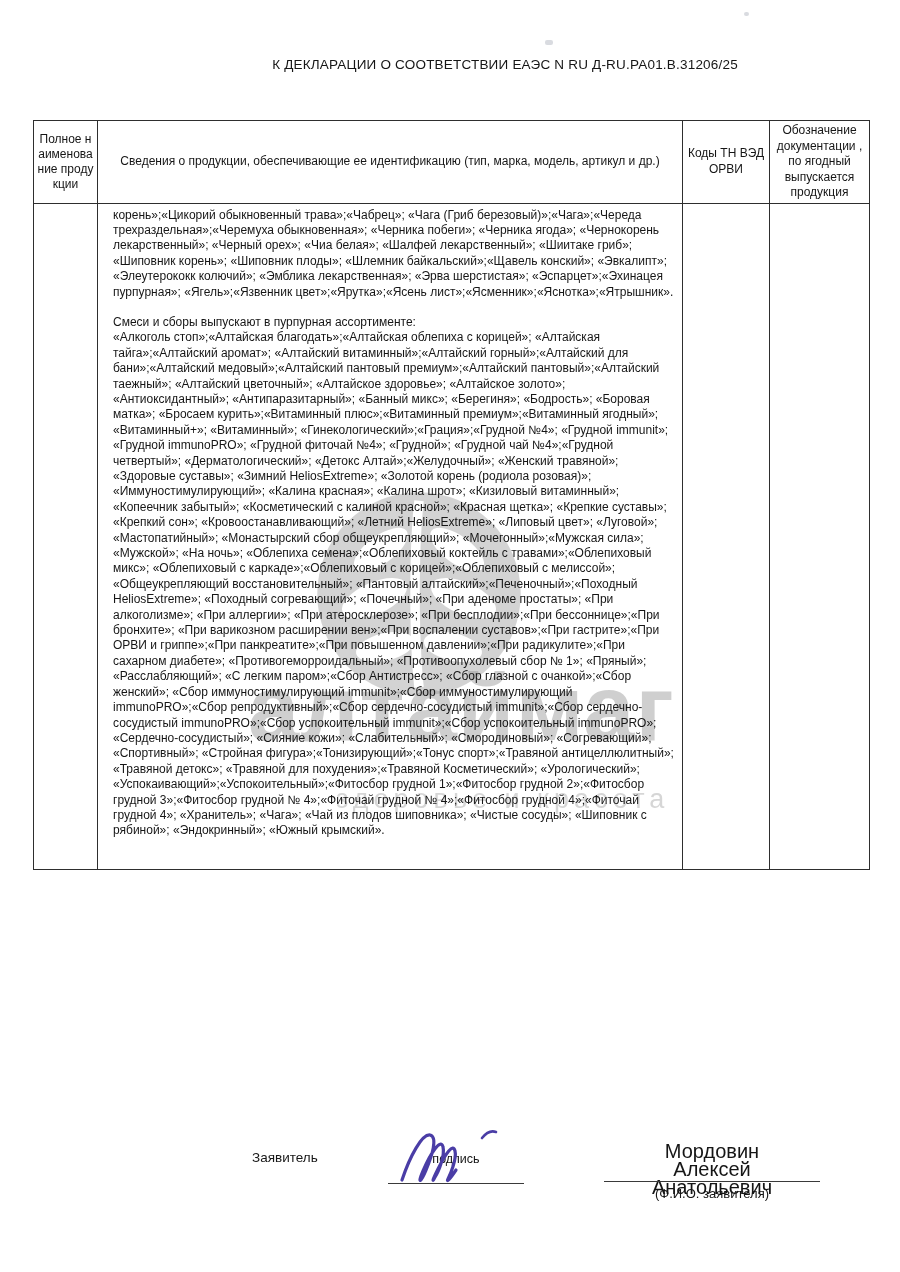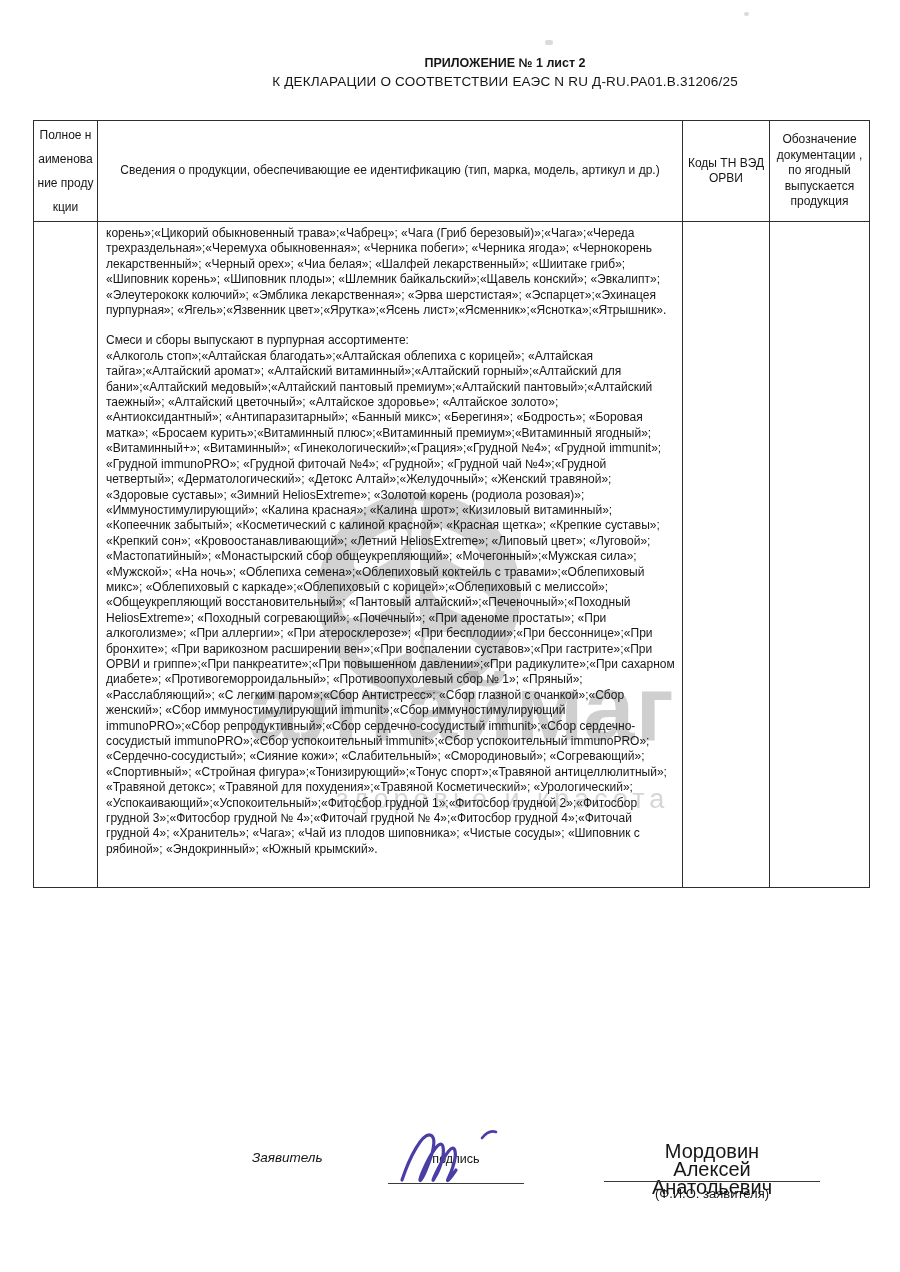--- a/index.html
+++ b/index.html
@@ -24,30 +24,30 @@
   
   table.maintable{
     position:absolute;left:33px;top:120px;width:836px;z-index:1;
     border-collapse:collapse;table-layout:fixed;background:transparent;
   }
   .maintable th,.maintable td{border:1.6px solid #2e2e2e;background:transparent;}
   .maintable th{
     font-weight:normal;font-size:12px;line-height:15.5px;
     text-align:center;vertical-align:middle;padding:2px 3px;
   }
-  .maintable th.c1{word-break:break-all;line-height:24px;}
+  .maintable th.c1{word-break:break-all;line-height:15px;}
   .maintable tr.hdr{height:80px;}
   .maintable tr.body-row{height:666px;}
   .maintable td{vertical-align:top;}
-  .details{padding:3px 6px 3px 7px;font-size:12px;line-height:15.4px;text-align:left;}
+  .details{padding:3px 6px 3px 14px;font-size:12px;line-height:15.4px;text-align:left;}
   .details p{margin:0;}
   .details .gap{height:15px;}
   
   .sig-zone div{position:absolute;}
-  .applicant-label{left:252px;top:1150px;font-size:13.5px;font-style:italic;}
+  .applicant-label{left:252px;top:1150px;font-size:13.5px;}
   .sig-ink{position:absolute;left:398px;top:1126px;width:120px;height:62px;z-index:2;}
   .sig-line{left:388px;top:1183px;width:136px;border-top:1.6px solid #3a3a3a;height:0;}
   .sig-caption{left:388px;top:1152px;width:136px;text-align:center;font-size:12.5px;}
   .name-block{left:627px;top:1142px;width:170px;text-align:center;font-size:20px;line-height:18px;}
   .name-line{left:604px;top:1181px;width:216px;border-top:1.6px solid #3a3a3a;height:0;}
   .name-caption{left:604px;top:1186px;width:216px;text-align:center;font-size:13px;}
 </style>
 </head>
 <body>
 
@@ -65,21 +65,20 @@
       <ellipse cx="132" cy="150" rx="28" ry="13" fill="#ffffff" transform="rotate(13 132 150)"></ellipse>
     </svg>
   </div>
   <div class="wm wm-tagline">здоровье и красота</div>
   <div class="wm wm-brand">алтаймаг</div>
 
   <div class="speck s1"></div>
   <div class="speck s2"></div>
 
   <div class="doc-header">
-    <div class="h2">ПРИЛОЖЕНИЕ № 1 лист 2</div>
     <div class="h3">К ДЕКЛАРАЦИИ О СООТВЕТСТВИИ ЕАЭС N RU Д-RU.РА01.В.31206/25</div>
   </div>
 
   <table class="maintable">
     <colgroup>
       <col style="width:64px">
         <col style="width:585px">
         <col style="width:87px">
         <col style="width:100px">
     </colgroup>

